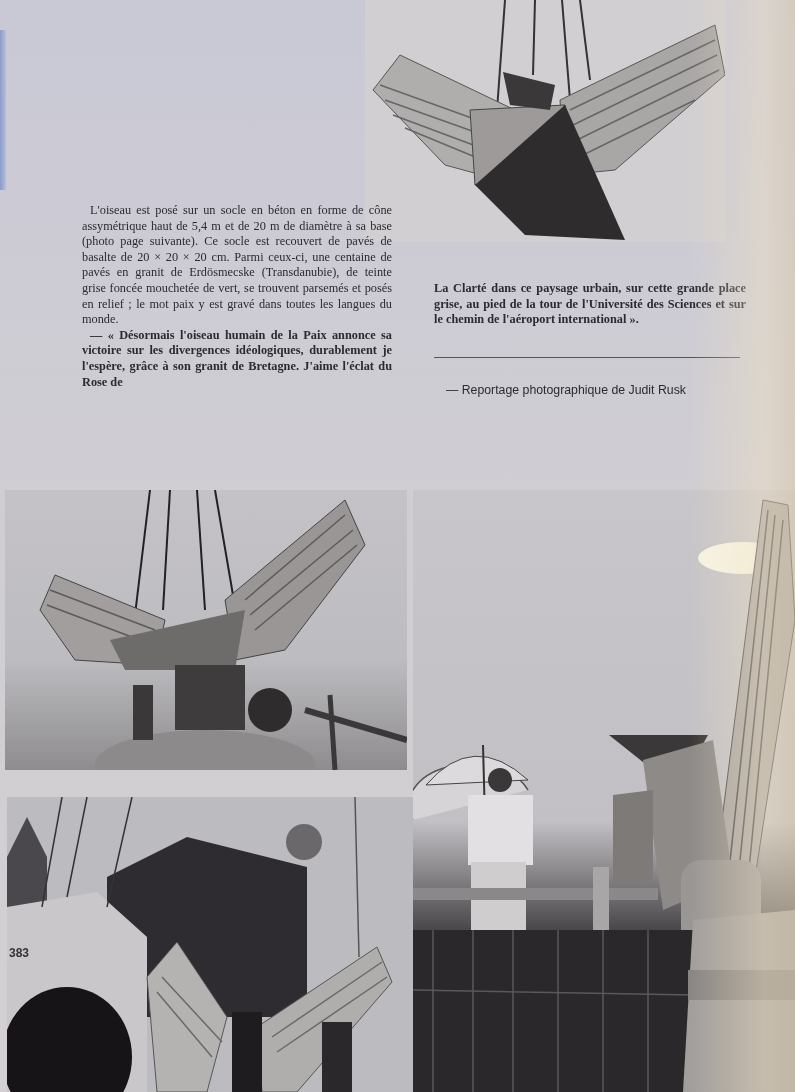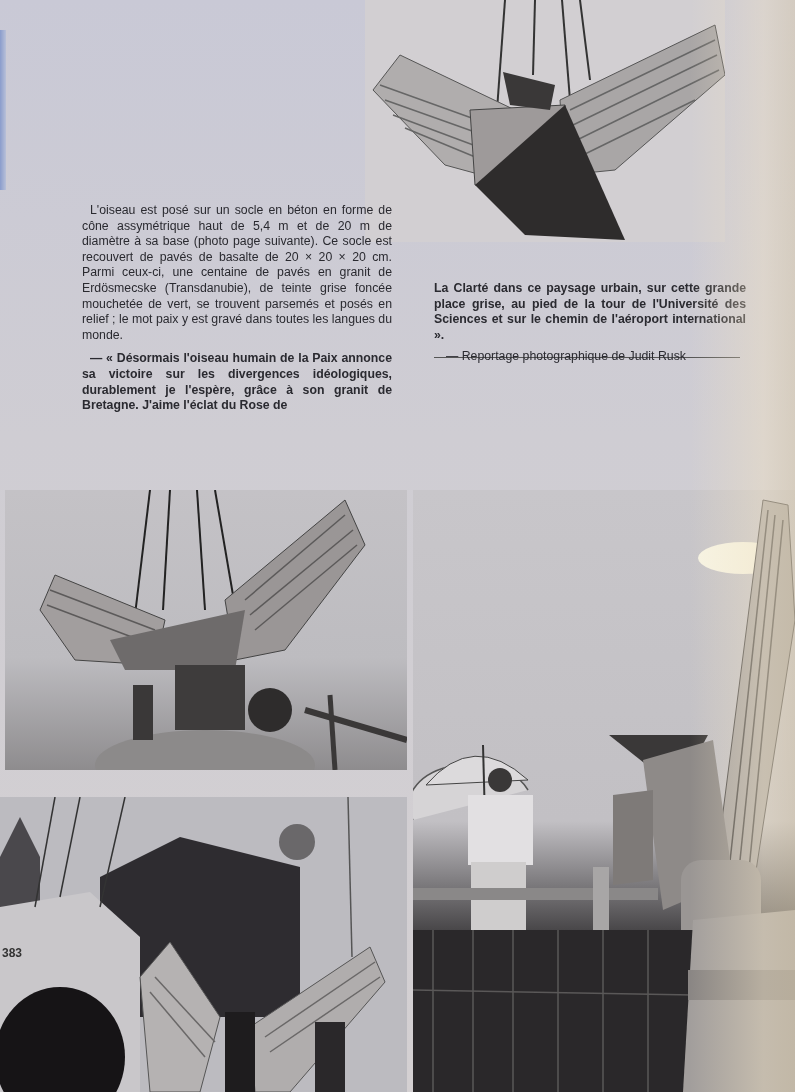--- a/index.html
+++ b/index.html
@@ -11,36 +11,36 @@
   }
   .page-edge {
     position:absolute; left:0; top:30px; width:6px; height:160px;
     background: linear-gradient(90deg,#8a9ccc,#b8c0d8);
   }
   .glare {
     position:absolute; left:690px; top:0; width:105px; height:1092px;
     background: linear-gradient(90deg, rgba(255,240,210,0) 0%, rgba(240,225,195,0.45) 70%, rgba(220,205,175,0.55) 100%);
     pointer-events:none; z-index:5;
   }
-  .text-block { position:absolute; font-size:12.3px; line-height:15.6px; text-align:justify; }
+  .text-block { position:absolute; font-size:12.3px; line-height:15.6px; text-align:justify;font-family:Liberation Serif, serif; }
   .col-left { left:82px; top:203px; width:310px; }
   .col-left p { margin:0; text-indent:8px; }
-  .col-left p.quote { margin-top:8px; font-weight:bold; text-indent:8px; }
+  .col-left p.quote { font-weight:bold; text-indent:8px; }
   .col-right { left:434px; top:281px; width:312px; }
   .col-right p { margin:0; font-weight:bold; }
   .rule { position:absolute; left:434px; top:357px; width:306px; height:1px; background:#555; }
-  .credits { position:absolute; left:434px; top:349px; width:330px; font-size:12.3px; line-height:15.2px; }
+  .credits { position:absolute; left:434px; top:383px; width:330px; font-size:12.3px; line-height:15.2px; }
   .credits div { white-space:nowrap; }
   .credits .indent { padding-left:12px; }
 
   .photo { position:absolute; overflow:hidden; }
   .ph-top { left:365px; top:0; width:360px; height:242px; background:#d2cfd2; }
   .ph-bl1 { left:5px; top:490px; width:402px; height:280px;
     background: linear-gradient(180deg,#c4c2c6 0%, #bdbcc0 60%, #8e8c8e 100%); }
-  .ph-bl2 { left:0; top:797px; width:407px; height:295px;
+  .ph-bl2 { left:7px; top:797px; width:407px; height:295px;
     background: linear-gradient(180deg,#bcbbc0 0%, #4a4a50 60%, #2a2a2e 100%); }
   .ph-r { left:413px; top:490px; width:382px; height:602px;
     background: linear-gradient(180deg,#c8c6ca 0%, #c2c0c4 55%, #3c3a3c 75%, #2e2c2e 100%); }
   svg { display:block; }
 </style>
 </head>
 <body>
 
 <div class="page-edge"></div>
 

